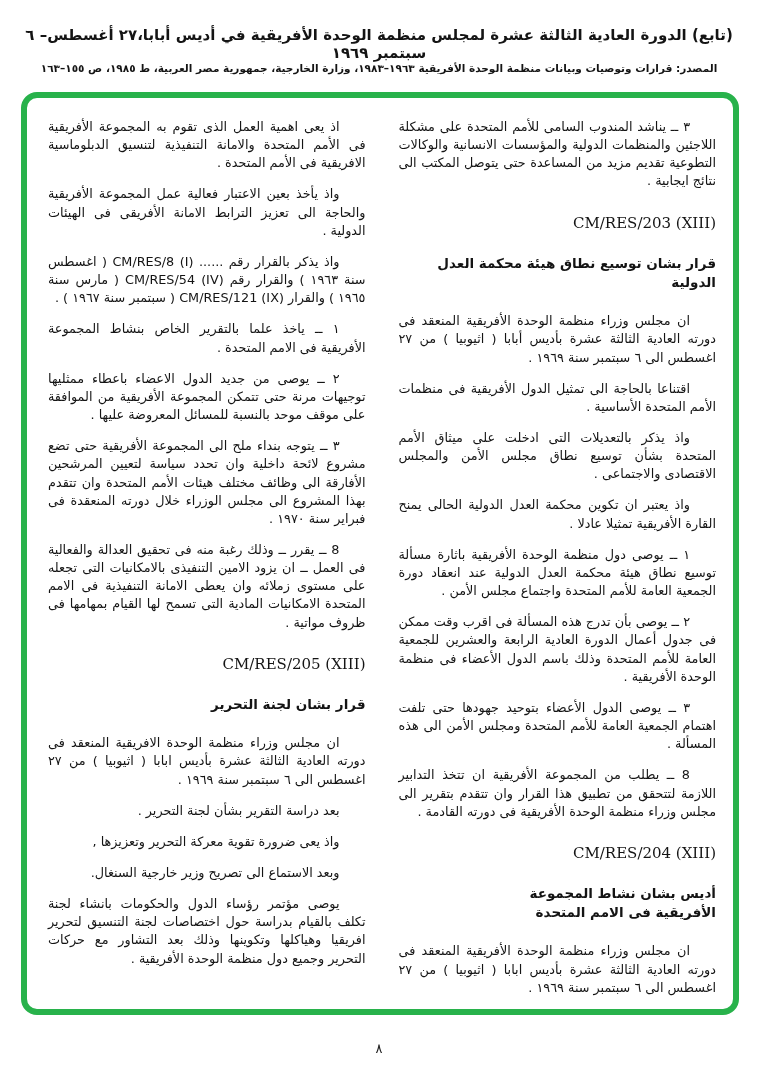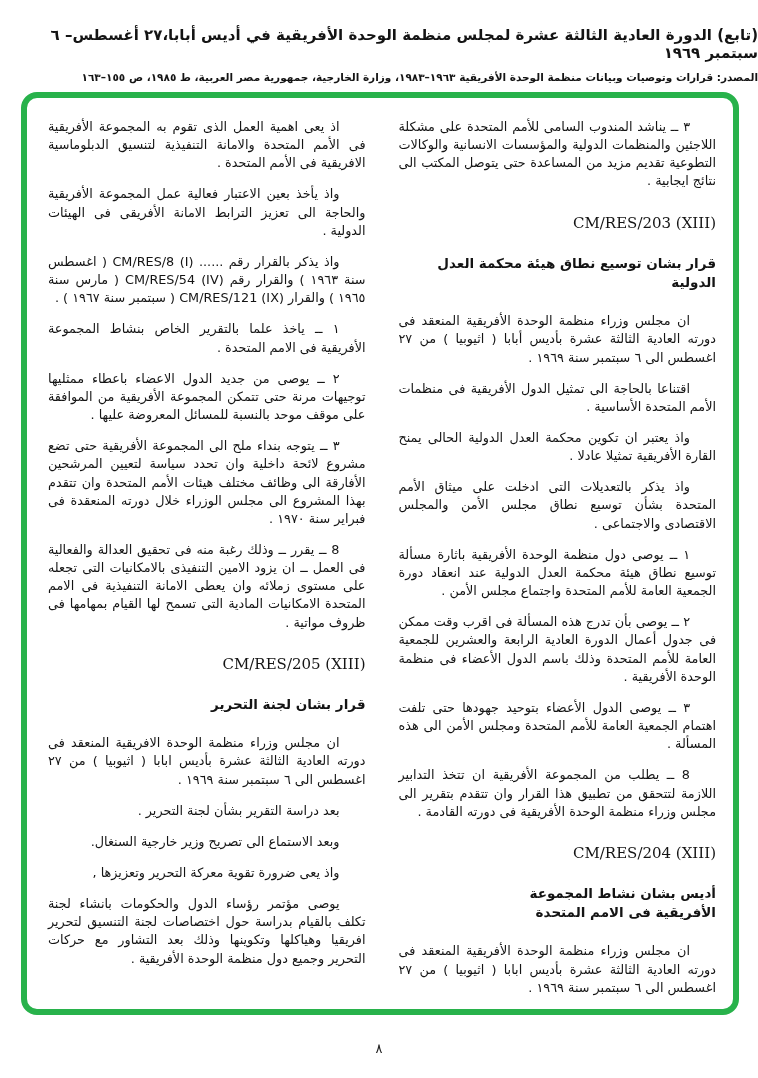--- a/index.html
+++ b/index.html
@@ -11,30 +11,29 @@
   }
   .page {
     position: relative;
     width: 758px;
     height: 1078px;
     background: #ffffff;
     overflow: hidden;
   }
   .page-header {
     padding-top: 26px;
-    text-align: right;
+    text-align: center;
     direction: rtl;
   }
   .doc-title {
     font-size: 15px;
     font-weight: bold;
     letter-spacing: 0;
   }
   .doc-source {
-    margin-top: 9px;
     font-size: 10.5px;
     font-weight: bold;
   }
   .content-box {
     position: absolute;
     left: 21px;
     top: 92px;
     width: 718px;
     height: 923px;
     box-sizing: border-box;
@@ -93,22 +92,22 @@
     <div class="doc-source">المصدر: قرارات وتوصيات وبيانات منظمة الوحدة الأفريقية ١٩٦٣–١٩٨٣، وزارة الخارجية، جمهورية مصر العربية، ط ١٩٨٥، ص ١٥٥–١٦٣</div>
   </div>
 
   <div class="content-box" style="border-color: rgb(40, 178, 75);">
     <div class="col" id="col-right">
         <div class="block para">٣ ــ يناشد المندوب السامى للأمم المتحدة على مشكلة اللاجئين والمنظمات الدولية والمؤسسات الانسانية والوكالات التطوعية تقديم مزيد من المساعدة حتى يتوصل المكتب الى نتائج ايجابية .</div>
         <div class="block ref">CM/RES/203 (XIII)</div>
         <div class="block res-title">قرار بشان توسيع نطاق هيئة محكمة العدل الدولية</div>
         <div class="block para">ان مجلس وزراء منظمة الوحدة الأفريقية المنعقد فى دورته العادية الثالثة عشرة بأديس أبابا ( اثيوبيا ) من ٢٧ اغسطس الى ٦ سبتمبر سنة ١٩٦٩ .</div>
         <div class="block para">اقتناعا بالحاجة الى تمثيل الدول الأفريقية فى منظمات الأمم المتحدة الأساسية .</div>
+        <div class="block para">واذ يذكر بالتعديلات التى ادخلت على ميثاق الأمم المتحدة بشأن توسيع نطاق مجلس الأمن والمجلس الاقتصادى والاجتماعى .</div>
         <div class="block para">واذ يعتبر ان تكوين محكمة العدل الدولية الحالى يمنح القارة الأفريقية تمثيلا عادلا .</div>
-        <div class="block para">واذ يذكر بالتعديلات التى ادخلت على ميثاق الأمم المتحدة بشأن توسيع نطاق مجلس الأمن والمجلس الاقتصادى والاجتماعى .</div>
         <div class="block para">١ ــ يوصى دول منظمة الوحدة الأفريقية باثارة مسألة توسيع نطاق هيئة محكمة العدل الدولية عند انعقاد دورة الجمعية العامة للأمم المتحدة واجتماع مجلس الأمن .</div>
         <div class="block para">٢ ــ يوصى بأن تدرج هذه المسألة فى اقرب وقت ممكن فى جدول أعمال الدورة العادية الرابعة والعشرين للجمعية العامة للأمم المتحدة وذلك باسم الدول الأعضاء فى منظمة الوحدة الأفريقية .</div>
         <div class="block para">٣ ــ يوصى الدول الأعضاء بتوحيد جهودها حتى تلفت اهتمام الجمعية العامة للأمم المتحدة ومجلس الأمن الى هذه المسألة .</div>
         <div class="block para">8 ــ يطلب من المجموعة الأفريقية ان تتخذ التدابير اللازمة لتتحقق من تطبيق هذا القرار وان تتقدم بتقرير الى مجلس وزراء منظمة الوحدة الأفريقية فى دورته القادمة .</div>
         <div class="block ref">CM/RES/204 (XIII)</div>
         <div class="block res-title">أديس بشان نشاط المجموعة
 الأفريقية فى الامم المتحدة</div>
         <div class="block para">ان مجلس وزراء منظمة الوحدة الأفريقية المنعقد فى دورته العادية الثالثة عشرة بأديس ابابا ( اثيوبيا ) من ٢٧ اغسطس الى ٦ سبتمبر سنة ١٩٦٩ .</div>
       </div>
     <div class="col" id="col-left">
@@ -116,22 +115,22 @@
         <div class="block para">واذ يأخذ بعين الاعتبار فعالية عمل المجموعة الأفريقية والحاجة الى تعزيز الترابط الامانة الأفريقى فى الهيئات الدولية .</div>
         <div class="block para">واذ يذكر بالقرار رقم ...... CM/RES/8 (I) ( اغسطس سنة ١٩٦٣ ) والقرار رقم CM/RES/54 (IV) ( مارس سنة ١٩٦٥ ) والقرار CM/RES/121 (IX) ( سبتمبر سنة ١٩٦٧ ) .</div>
         <div class="block para">١ ــ ياخذ علما بالتقرير الخاص بنشاط المجموعة الأفريقية فى الامم المتحدة .</div>
         <div class="block para">٢ ــ يوصى من جديد الدول الاعضاء باعطاء ممثليها توجيهات مرنة حتى تتمكن المجموعة الأفريقية من الموافقة على موقف موحد بالنسبة للمسائل المعروضة عليها .</div>
         <div class="block para">٣ ــ يتوجه بنداء ملح الى المجموعة الأفريقية حتى تضع مشروع لائحة داخلية وان تحدد سياسة لتعيين المرشحين الأفارقة الى وظائف مختلف هيئات الأمم المتحدة وان تتقدم بهذا المشروع الى مجلس الوزراء خلال دورته المنعقدة فى فبراير سنة ١٩٧٠ .</div>
         <div class="block para">8 ــ يقرر ــ وذلك رغبة منه فى تحقيق العدالة والفعالية فى العمل ــ ان يزود الامين التنفيذى بالامكانيات التى تجعله على مستوى زملائه وان يعطى الامانة التنفيذية فى الامم المتحدة الامكانيات المادية التى تسمح لها القيام بمهامها فى ظروف مواتية .</div>
         <div class="block ref">CM/RES/205 (XIII)</div>
         <div class="block res-title">قرار بشان لجنة التحرير</div>
         <div class="block para">ان مجلس وزراء منظمة الوحدة الافريقية المنعقد فى دورته العادية الثالثة عشرة بأديس ابابا ( اثيوبيا ) من ٢٧ اغسطس الى ٦ سبتمبر سنة ١٩٦٩ .</div>
         <div class="block para">بعد دراسة التقرير بشأن لجنة التحرير .</div>
+        <div class="block para">واذ يعى ضرورة تقوية معركة التحرير وتعزيزها ,</div>
         <div class="block para">وبعد الاستماع الى تصريح وزير خارجية السنغال.</div>
-        <div class="block para">واذ يعى ضرورة تقوية معركة التحرير وتعزيزها ,</div>
         <div class="block para">يوصى مؤتمر رؤساء الدول والحكومات بانشاء لجنة تكلف بالقيام بدراسة حول اختصاصات لجنة التنسيق لتحرير افريقيا وهياكلها وتكوينها وذلك بعد التشاور مع حركات التحرير وجميع دول منظمة الوحدة الأفريقية .</div>
       </div>
   </div>
 
   <div class="page-footer">
     <span>٨</span>
   </div>
 
 </div>
 

